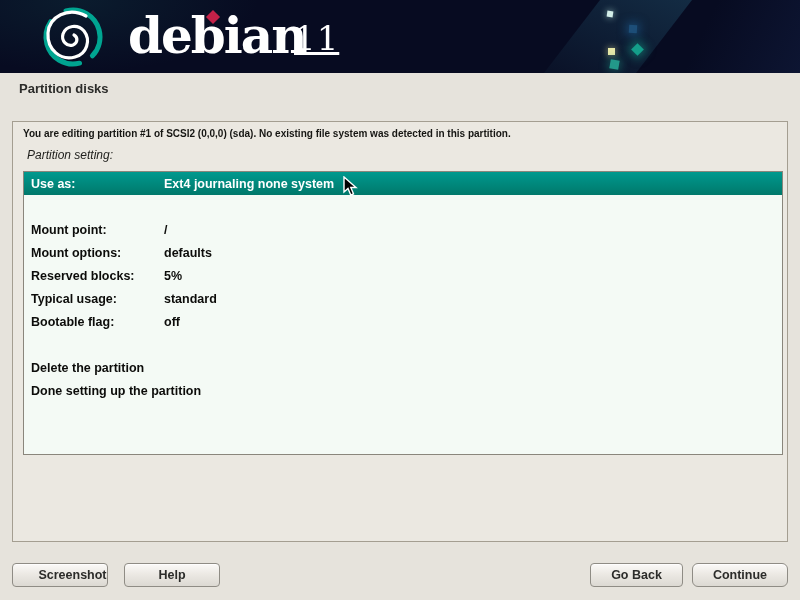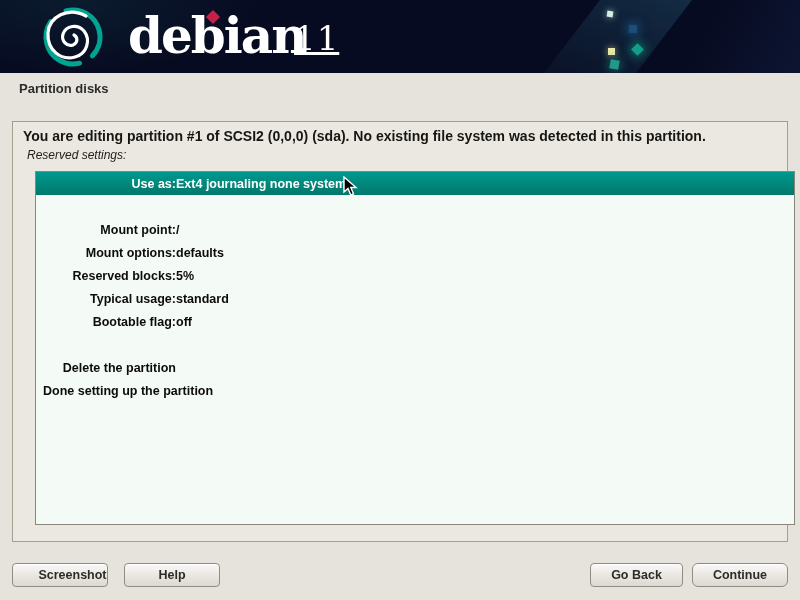--- a/index.html
+++ b/index.html
@@ -30,27 +30,27 @@
            font-weight:normal; font-size:34px; letter-spacing:1px;text-decoration:underline; }
   .i-diamond { position:absolute; left:208px; top:12px; width:10px; height:10px;
            background:#c32148; transform:rotate(45deg); z-index:5; }
 
   
   .page-title { position:absolute; left:19px; top:81px; font-size:13px;
            font-weight:bold; color:#2c2c2a; }
 
   .info-box { position:absolute; left:12px; top:121px; width:776px; height:421px;
            background:#ebe8e1; border:1px solid #a49e91; }
-  .info-heading { position:absolute; left:10px; top:6px; font-size:14px;
+  .info-heading { position:absolute; left:10px; top:6px; font-size:10px;
            font-weight:bold; color:#161613; white-space:nowrap; }
   .info-sub { position:absolute; left:14px; top:26px; font-size:12px;
            font-style:italic; color:#22221f; }
 
-  .list-box { position:absolute; left:22px; top:49px; width:760px; height:354px;
-           background:#f4faf5; border:1px solid #8a867c;text-align:right; }
+  .list-box { position:absolute; left:10px; top:49px; width:760px; height:284px;
+           background:#f4faf5; border:1px solid #8a867c; }
   .row { display:flex; align-items:center; height:23px; padding-left:7px;
            font-size:12.5px; font-weight:bold; color:#0c0c0a; }
   .row .lbl { width:133px; flex-shrink:0; white-space:nowrap; }
   .row .val { white-space:nowrap; }
   .row.sel { background:linear-gradient(#00998e,#00786b); color:#ffffff; }
 
   
   .btn { position:absolute; height:24px; border:1px solid #8f8c85; border-radius:4px;
            background:linear-gradient(#fbfaf8,#ece9e4 45%,#dcd9d2);
            font-family:"Liberation Sans",sans-serif; font-size:12.5px; font-weight:bold;
@@ -86,21 +86,21 @@
   </div>
   <div class="brand">debian</div>
   <div class="i-diamond"></div>
   <div class="brand-ver">11</div>
 </div>
 
 <div class="page-title">Partition disks</div>
 
 <div class="info-box">
   <div class="info-heading">You are editing partition #1 of SCSI2 (0,0,0) (sda). No existing file system was detected in this partition.</div>
-  <div class="info-sub">Reserved settings:</div>
+  <div class="info-sub">Partition setting:</div>
 
   <div class="list-box">
     <div class="row sel">
       <span class="lbl">Use as:</span>
       <span class="val">Ext4 journaling none system</span>
     </div>
     <div class="row">
       <span class="lbl"></span>
       <span class="val"></span>
     </div>

